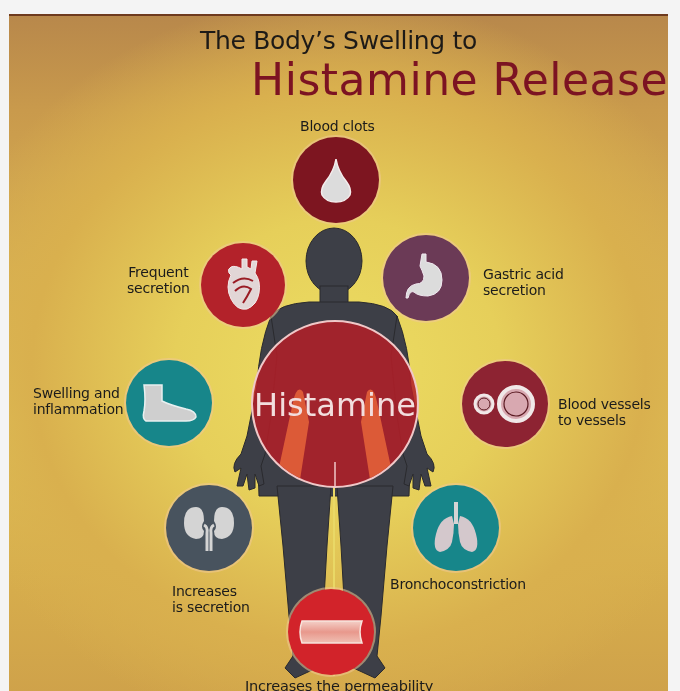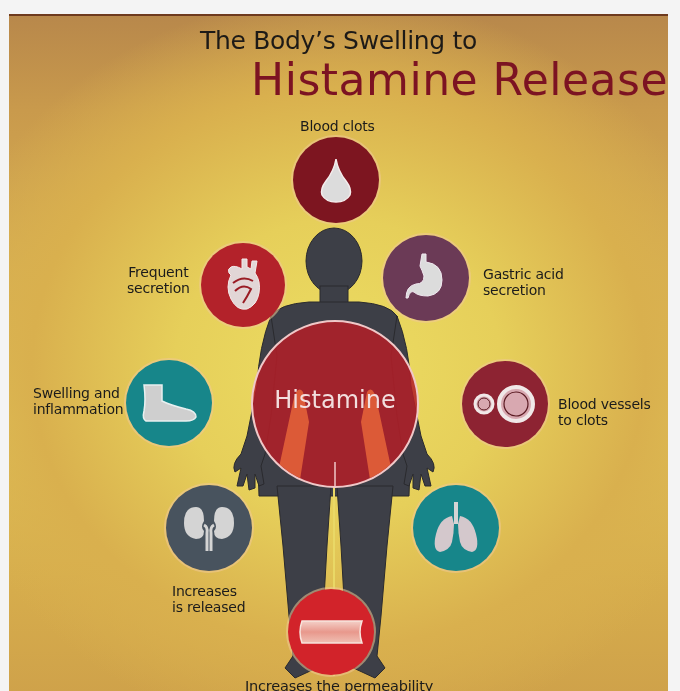--- a/index.html
+++ b/index.html
@@ -35,21 +35,21 @@
   .circ svg { display:block; }
   .body-svg { position:absolute; left:0; top:0; }
   .hist-circle {
     position:absolute; border-radius:50%;
     border:2px solid #f0c8c8;
     background:rgba(178,30,40,0.86);
     overflow:hidden;
   }
   .hist-text {
     position:absolute; left:0; width:100%; top:64px; text-align:center;
-    font-size:24px; color:#f2dede;
+    font-size:32px; color:#f2dede;
   }
 </style>
 </head>
 <body>
 
 <div class="poster">
 
   <div class="title1">The Body’s Swelling to</div>
   <div class="title2">Histamine Release</div>
 
@@ -125,42 +125,43 @@
   <div class="circ" style="left:453px; top:345px; width:86px; height:86px; background:#8d2332;">
     <svg width="66" height="40" viewBox="0 0 66 40">
       <circle cx="12" cy="20" r="9" fill="#d8a8b0" stroke="#f0e8e8" stroke-width="3"></circle>
       <circle cx="12" cy="20" r="6" fill="none" stroke="#5a1a22" stroke-width="1"></circle>
       <circle cx="44" cy="20" r="17" fill="#d8a8b0" stroke="#f0e8e8" stroke-width="4"></circle>
       <circle cx="44" cy="20" r="12" fill="none" stroke="#5a1a22" stroke-width="1.2"></circle>
     </svg>
   </div>
   <div class="lbl" style="left:549px; top:380px;">
     <div>Blood vessels</div>
-    <div>to clots</div>
+    <div>to vessels</div>
   </div>
 
   <div class="circ" style="left:157px; top:469px; width:86px; height:86px; background:#48535e;">
     <svg width="54" height="50" viewBox="0 0 54 50">
       <path d="M14 4 Q2 4 2 20 Q2 34 14 36 Q22 36 22 28 Q18 24 22 18 Q22 4 14 4 Z" fill="#d4d4d4"></path>
       <path d="M40 4 Q52 4 52 20 Q52 34 40 36 Q32 36 32 28 Q36 24 32 18 Q32 4 40 4 Z" fill="#d4d4d4"></path>
       <path d="M22 22 Q26 24 25 30 L25 48 M32 22 Q28 24 29 30 L29 48" stroke="#d4d4d4" stroke-width="3" fill="none"></path>
     </svg>
   </div>
   <div class="lbl" style="left:163px; top:567px;">
     <div>Increases</div>
-    <div>is released</div>
+    <div>is secretion</div>
   </div>
 
   <div class="circ" style="left:404px; top:469px; width:86px; height:86px; background:#17868a;">
     <svg width="52" height="56" viewBox="0 0 52 56">
       <path d="M24 2 L28 2 L28 24 L24 24 Z" fill="#d4d4d4"></path>
       <path d="M22 16 Q10 18 6 34 Q2 50 10 52 Q20 50 22 42 Q24 32 24 24 Z" fill="#d4c8cc"></path>
       <path d="M30 16 Q42 18 46 34 Q50 50 42 52 Q32 50 30 42 Q28 32 28 24 Z" fill="#d4c8cc"></path>
     </svg>
   </div>
+  <div class="lbl" style="left:381px; top:560px;">Bronchoconstriction</div>
 
   <div class="circ" style="left:279px; top:573px; width:86px; height:86px; background:#d2232a;">
     <svg width="66" height="26" viewBox="0 0 66 26">
       <defs>
         <linearGradient id="capg" x1="0" y1="0" x2="0" y2="1">
           <stop offset="0" stop-color="#f4d0c8"></stop>
           <stop offset="0.5" stop-color="#e8988c"></stop>
           <stop offset="1" stop-color="#f0c0b4"></stop>
         </linearGradient>
       </defs>

